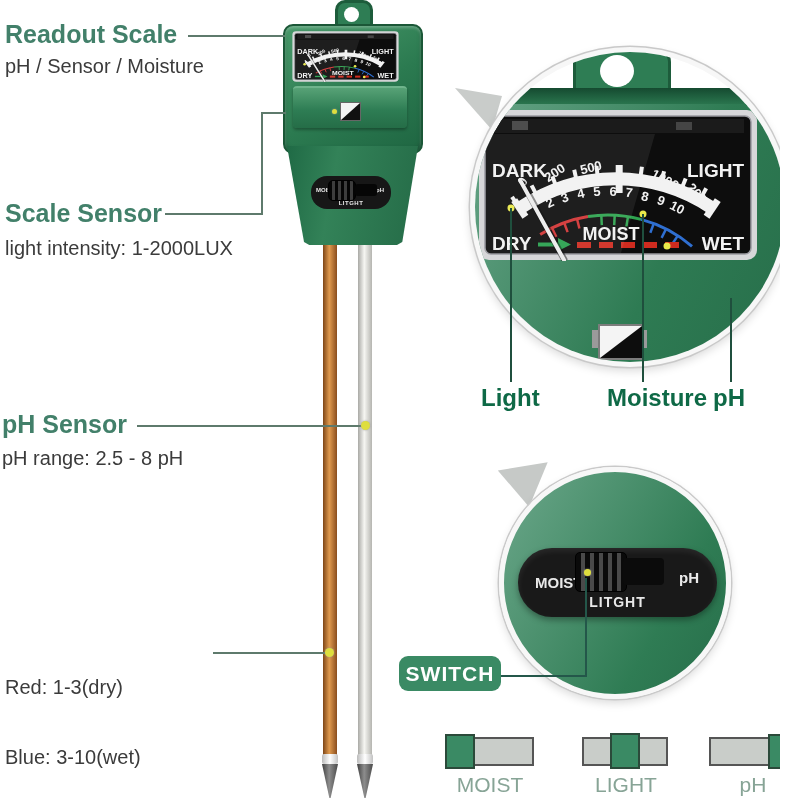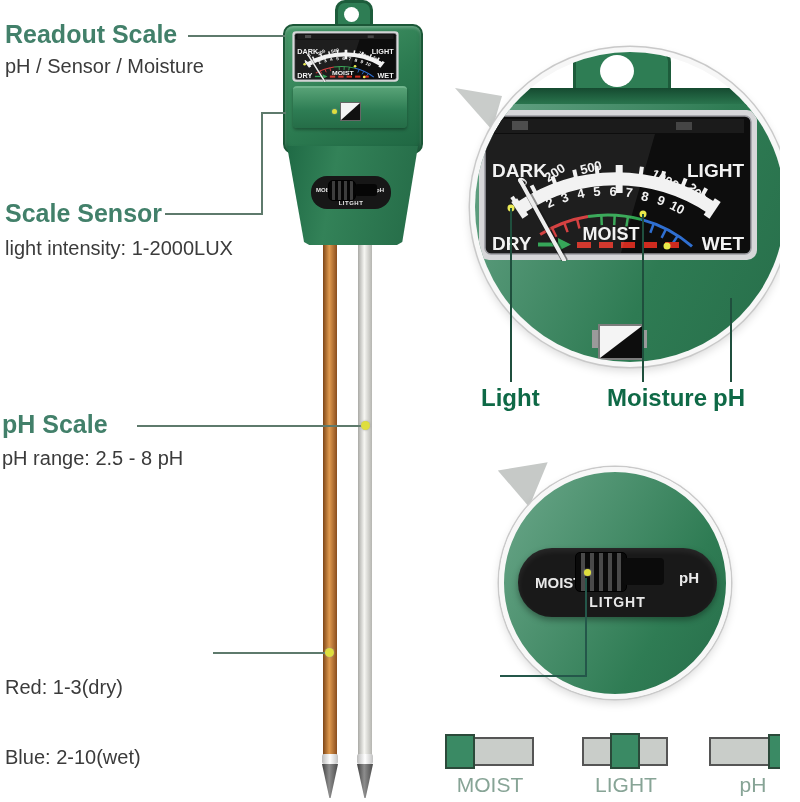--- a/index.html
+++ b/index.html
@@ -116,25 +116,25 @@
 </svg>
 
 <div id="stage">
 
   <div class="abs heading" style="left:5px;top:20px;">Readout Scale</div>
   <div class="abs sub" style="left:5px;top:55px;">pH / Sensor / Moisture</div>
 
   <div class="abs heading" style="left:5px;top:199px;">Scale Sensor</div>
   <div class="abs sub" style="left:5px;top:237px;">light intensity: 1-2000LUX</div>
 
-  <div class="abs heading" style="left:2px;top:410px;">pH Scale</div>
+  <div class="abs heading" style="left:2px;top:410px;">pH Sensor</div>
   <div class="abs sub" style="left:2px;top:447px;">pH range: 2.5 - 8 pH</div>
 
   <div class="abs sub" style="left:5px;top:676px;">Red: 1-3(dry)</div>
-  <div class="abs sub" style="left:5px;top:746px;">Blue: 2-10(wet)</div>
+  <div class="abs sub" style="left:5px;top:746px;">Blue: 3-10(wet)</div>
 
   <div class="abs cline" style="left:188px;top:35px;width:97px;height:2px;"></div>
   <div class="abs cline" style="left:165px;top:213px;width:98px;height:2px;"></div>
   <div class="abs cline" style="left:261px;top:112px;width:2px;height:103px;"></div>
   <div class="abs cline" style="left:263px;top:112px;width:23px;height:2px;"></div>
   <div class="abs cline" style="left:137px;top:425px;width:228px;height:2px;"></div>
   <div class="abs ydot" style="left:361px;top:421px;width:9px;height:9px;"></div>
   <div class="abs cline" style="left:213px;top:652px;width:114px;height:2px;"></div>
   <div class="abs ydot" style="left:325px;top:648px;width:9px;height:9px;"></div>
 
@@ -215,20 +215,22 @@
       <span class="pill-text" style="right:18px;top:21px;font-size:15px;">pH</span>
       <span class="pill-text" style="left:0;right:0;bottom:7px;font-size:14px;text-align:center;letter-spacing:1px;">LITGHT</span>
       <div class="abs knob" style="left:57px;top:4px;width:50px;height:38px;"></div>
       <div class="abs" style="left:105px;top:10px;width:41px;height:27px;background:#0b0b0b;border-radius:4px;"></div>
       <div class="abs ydot" style="left:66px;top:21px;width:7px;height:7px;"></div>
     </div>
   </div>
 
   <div class="abs" style="left:585px;top:578px;width:2px;height:99px;background:#24574| ;background:#24574a;z-index:30;"></div>
   <div class="abs" style="left:500px;top:675px;width:87px;height:2px;background:#24574a;z-index:30;"></div>
+  <div class="abs" style="left:399px;top:656px;width:102px;height:35px;background:#3a8a64;border-radius:9px;z-index:32;
+       color:#ffffff;font-weight:bold;font-size:21px;text-align:center;line-height:35px;letter-spacing:1px;">SWITCH</div>
 
   <div class="abs gray-bar" style="left:474px;top:737px;width:58px;height:25px;border-left:none;"></div>
   <div class="abs green-sq" style="left:445px;top:734px;width:26px;height:31px;"></div>
   <div class="abs muted-label" style="left:443px;top:773px;width:94px;">MOIST</div>
 
   <div class="abs gray-bar" style="left:582px;top:737px;width:82px;height:25px;"></div>
   <div class="abs green-sq" style="left:610px;top:733px;width:26px;height:32px;"></div>
   <div class="abs muted-label" style="left:580px;top:773px;width:92px;">LIGHT</div>
 
   <div class="abs gray-bar" style="left:709px;top:737px;width:58px;height:25px;border-right:none;"></div>

